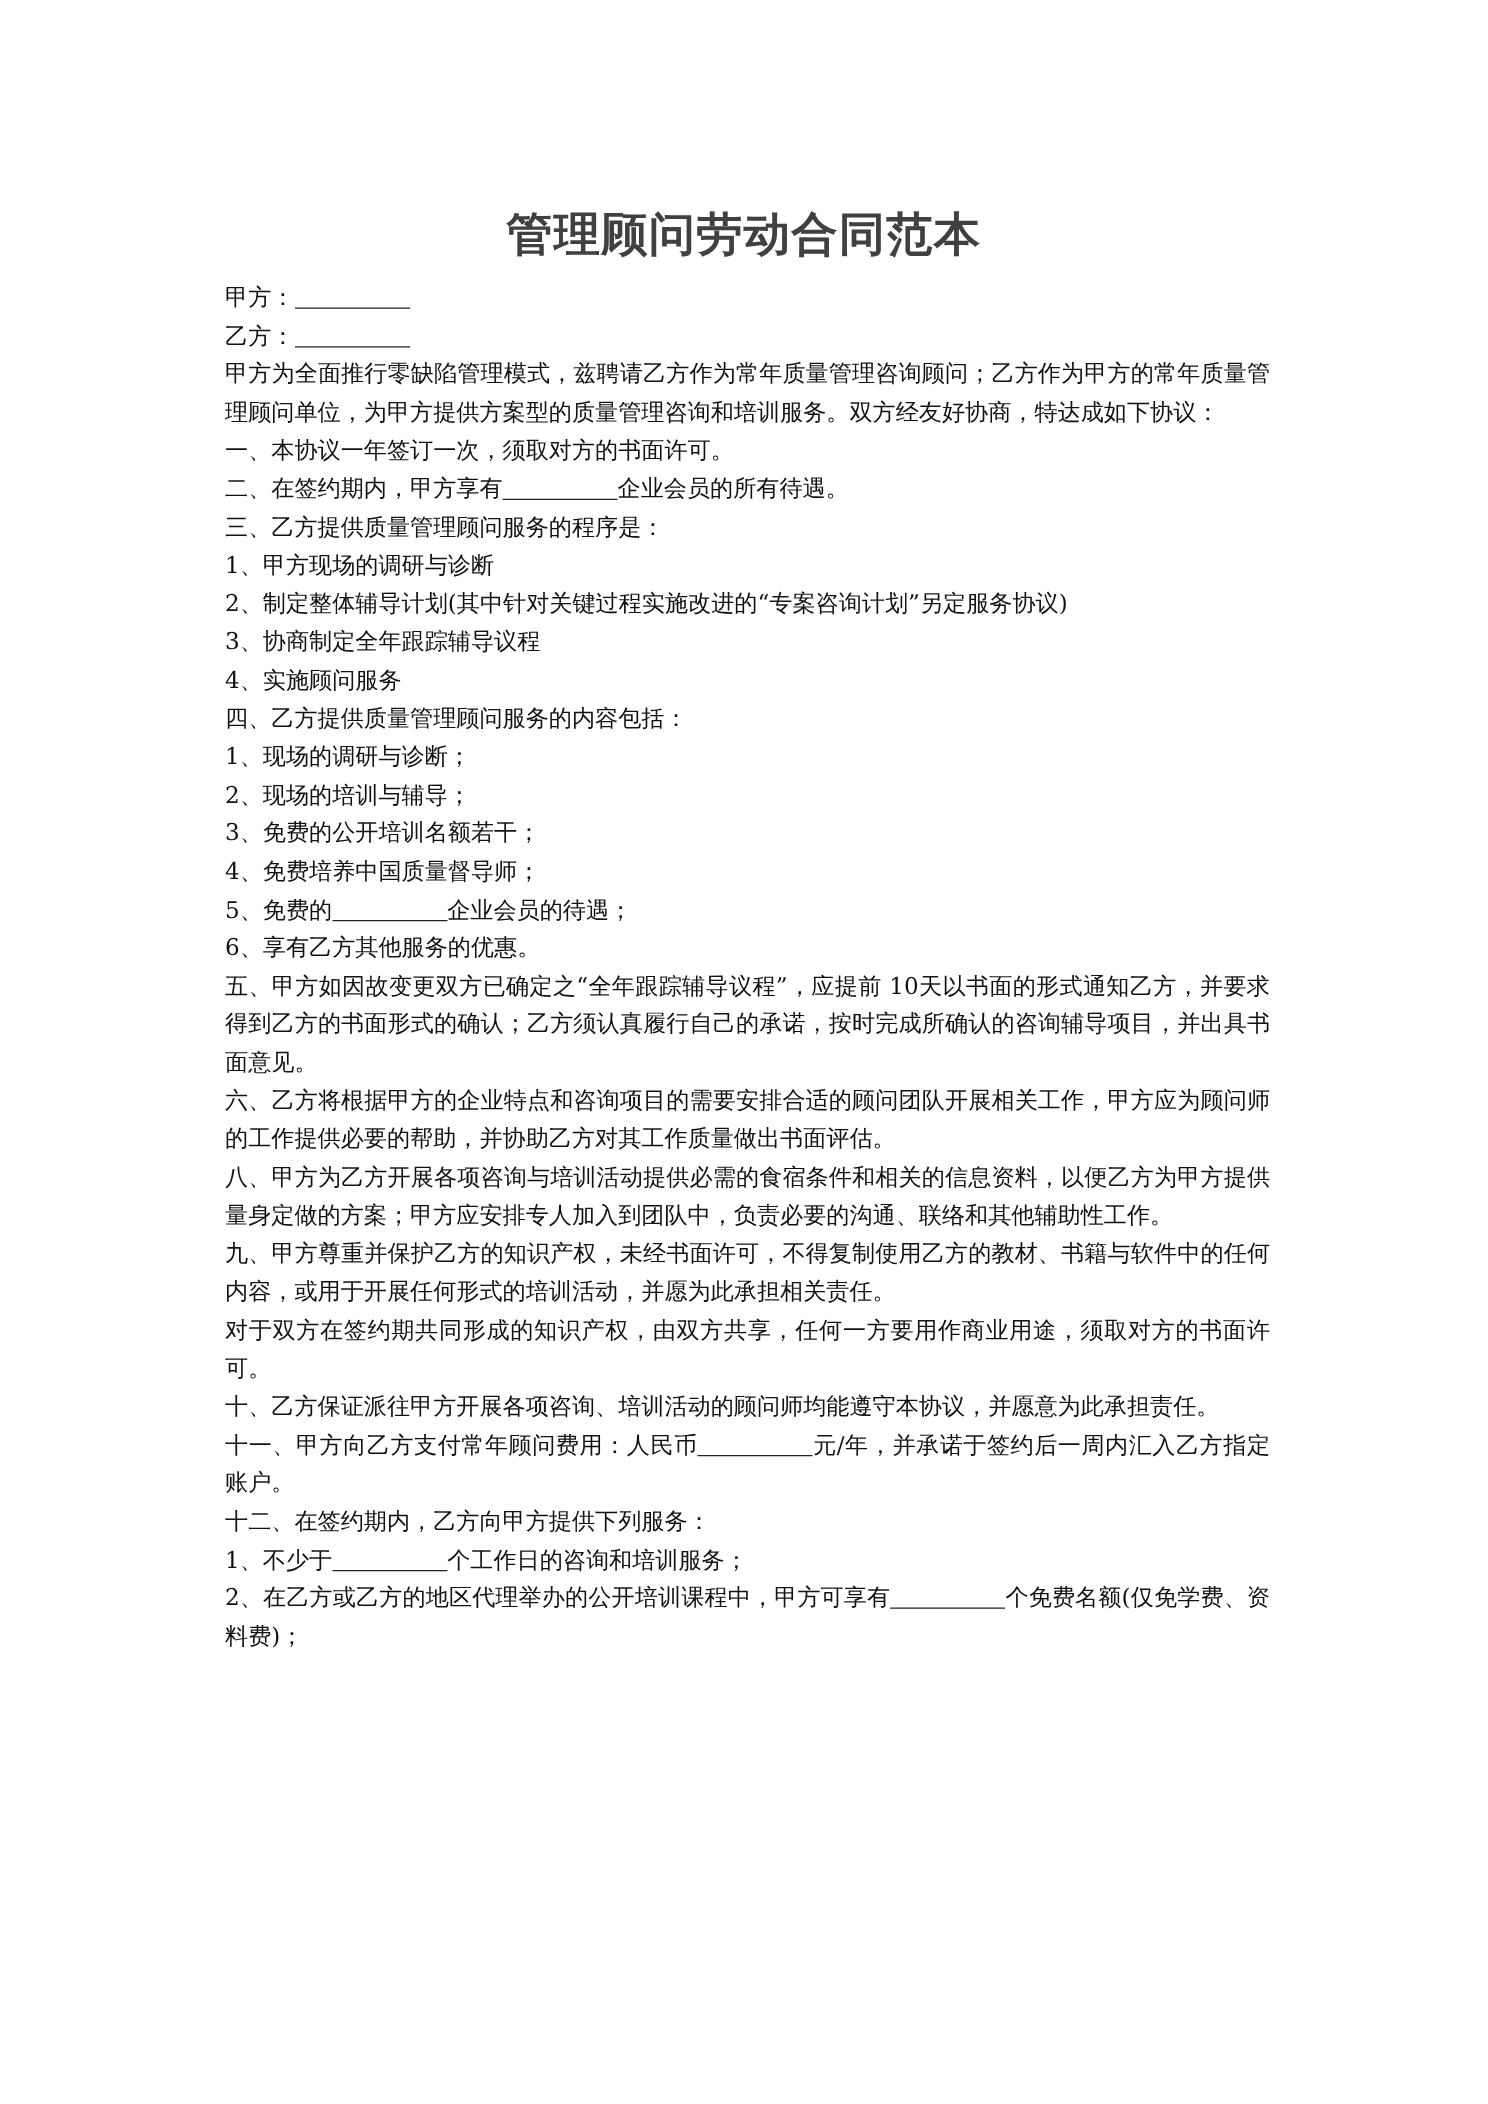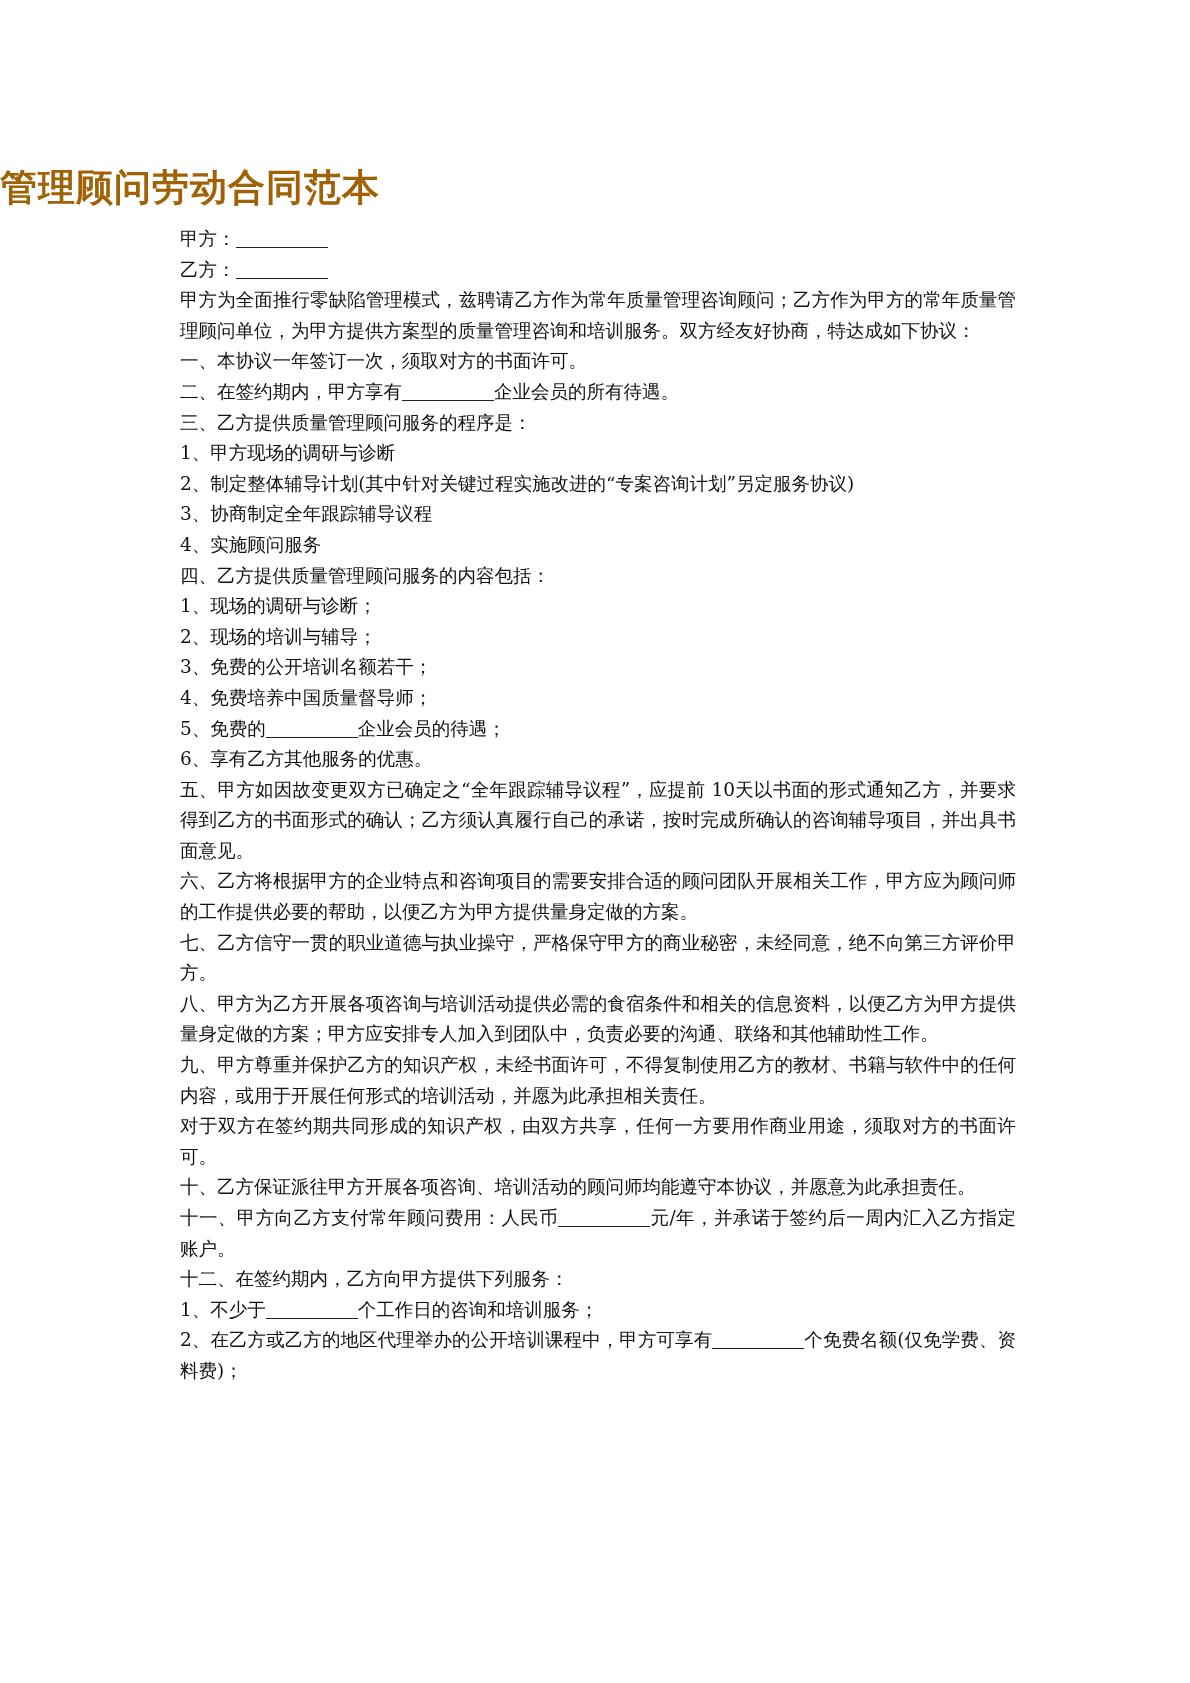--- a/index.html
+++ b/index.html
@@ -21,27 +21,27 @@
       top: 0;
       width: 1190px;
       height: 1683px;
       background: #ffffff;
     }
     .title {
       position: absolute;
       left: 0;
       width: 1190px;
       top: 166px;
-      text-align: left;
+      text-align: center;
       font-family: "DejaVu Sans", "Liberation Sans", sans-serif;
       font-weight: bold;
       font-size: 37px;
       line-height: 44px;
       letter-spacing: 1px;
-      color: #a16207;
+      color: #404040;
       margin: 0;
     }
     .body-text {
       position: absolute;
       left: 180px;
       top: 224px;
       width: 836px;
       font-size: 18.5px;
       line-height: 30.6px;
       text-align: justify;
@@ -87,22 +87,21 @@
 
     <p class="line">四、乙方提供质量管理顾问服务的内容包括：</p>
     <p class="line">1、现场的调研与诊断；</p>
     <p class="line">2、现场的培训与辅导；</p>
     <p class="line">3、免费的公开培训名额若干；</p>
     <p class="line">4、免费培养中国质量督导师；</p>
     <p class="line"><span>5、免费的</span><span class="blank"></span><span>企业会员的待遇；</span></p>
     <p class="line">6、享有乙方其他服务的优惠。</p>
 
     <p class="line">五、甲方如因故变更双方已确定之“全年跟踪辅导议程”，应提前 10天以书面的形式通知乙方，并要求得到乙方的书面形式的确认；乙方须认真履行自己的承诺，按时完成所确认的咨询辅导项目，并出具书面意见。</p>
-    <p class="line">六、乙方将根据甲方的企业特点和咨询项目的需要安排合适的顾问团队开展相关工作，甲方应为顾问师的工作提供必要的帮助，以便乙方为甲方提供量身定做的方案。</p>
-    <p class="line">七、乙方信守一贯的职业道德与执业操守，严格保守甲方的商业秘密，未经同意，绝不向第三方评价甲方。</p>
+    <p class="line">六、乙方将根据甲方的企业特点和咨询项目的需要安排合适的顾问团队开展相关工作，甲方应为顾问师的工作提供必要的帮助，并协助乙方对其工作质量做出书面评估。</p>
     <p class="line">八、甲方为乙方开展各项咨询与培训活动提供必需的食宿条件和相关的信息资料，以便乙方为甲方提供量身定做的方案；甲方应安排专人加入到团队中，负责必要的沟通、联络和其他辅助性工作。</p>
     <p class="line">九、甲方尊重并保护乙方的知识产权，未经书面许可，不得复制使用乙方的教材、书籍与软件中的任何内容，或用于开展任何形式的培训活动，并愿为此承担相关责任。</p>
     <p class="line">对于双方在签约期共同形成的知识产权，由双方共享，任何一方要用作商业用途，须取对方的书面许可。</p>
     <p class="line">十、乙方保证派往甲方开展各项咨询、培训活动的顾问师均能遵守本协议，并愿意为此承担责任。</p>
 
     <p class="line"><span>十一、甲方向乙方支付常年顾问费用：人民币</span><span class="blank"></span><span>元/年，并承诺于签约后一周内汇入乙方指定账户。</span></p>
 
     <p class="line">十二、在签约期内，乙方向甲方提供下列服务：</p>
     <p class="line"><span>1、不少于</span><span class="blank"></span><span>个工作日的咨询和培训服务；</span></p>
     <p class="line"><span>2、在乙方或乙方的地区代理举办的公开培训课程中，甲方可享有</span><span class="blank"></span><span>个免费名额(仅免学费、资料费)；</span></p>

